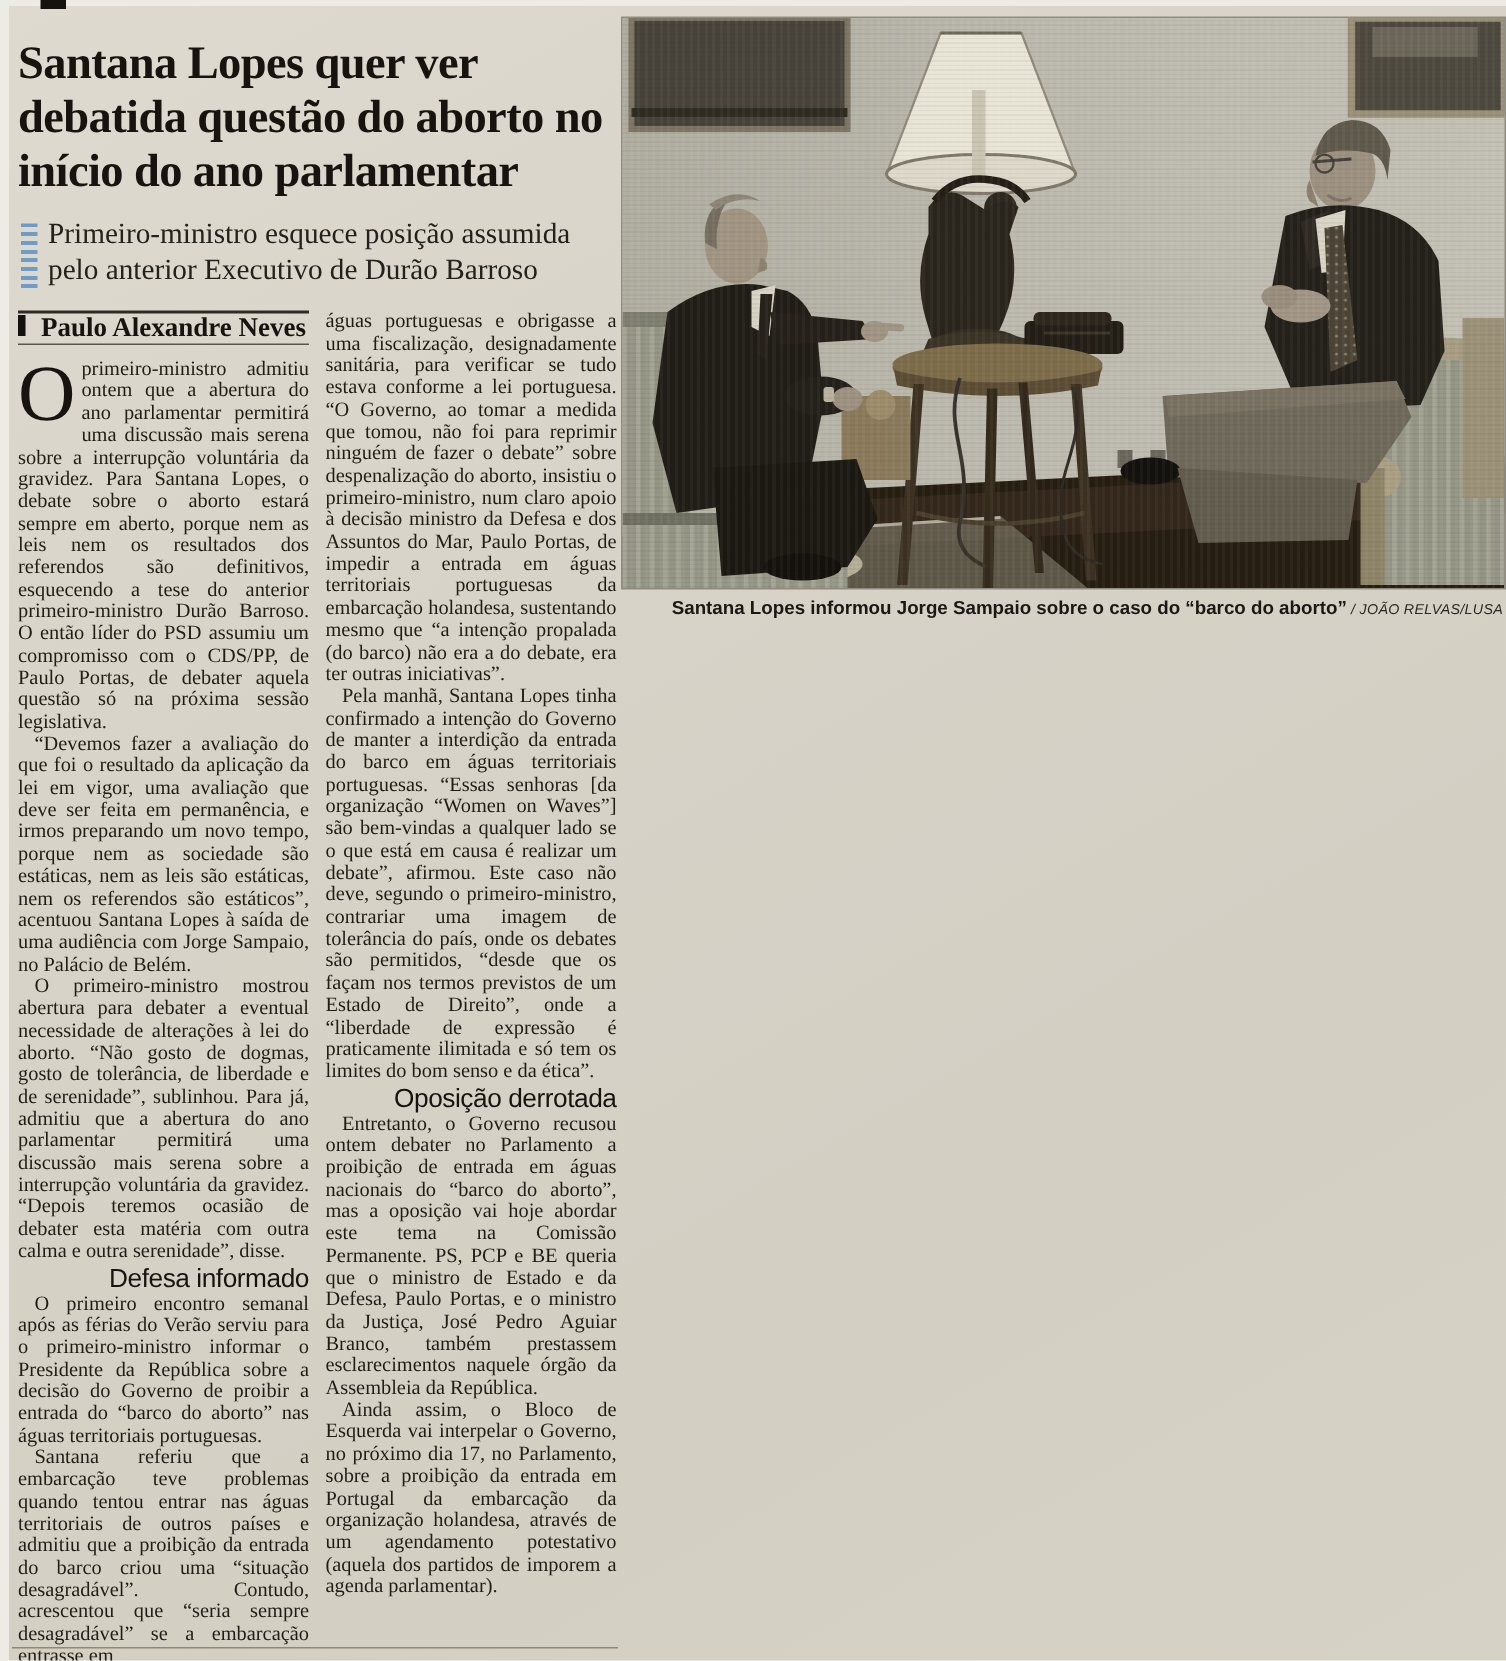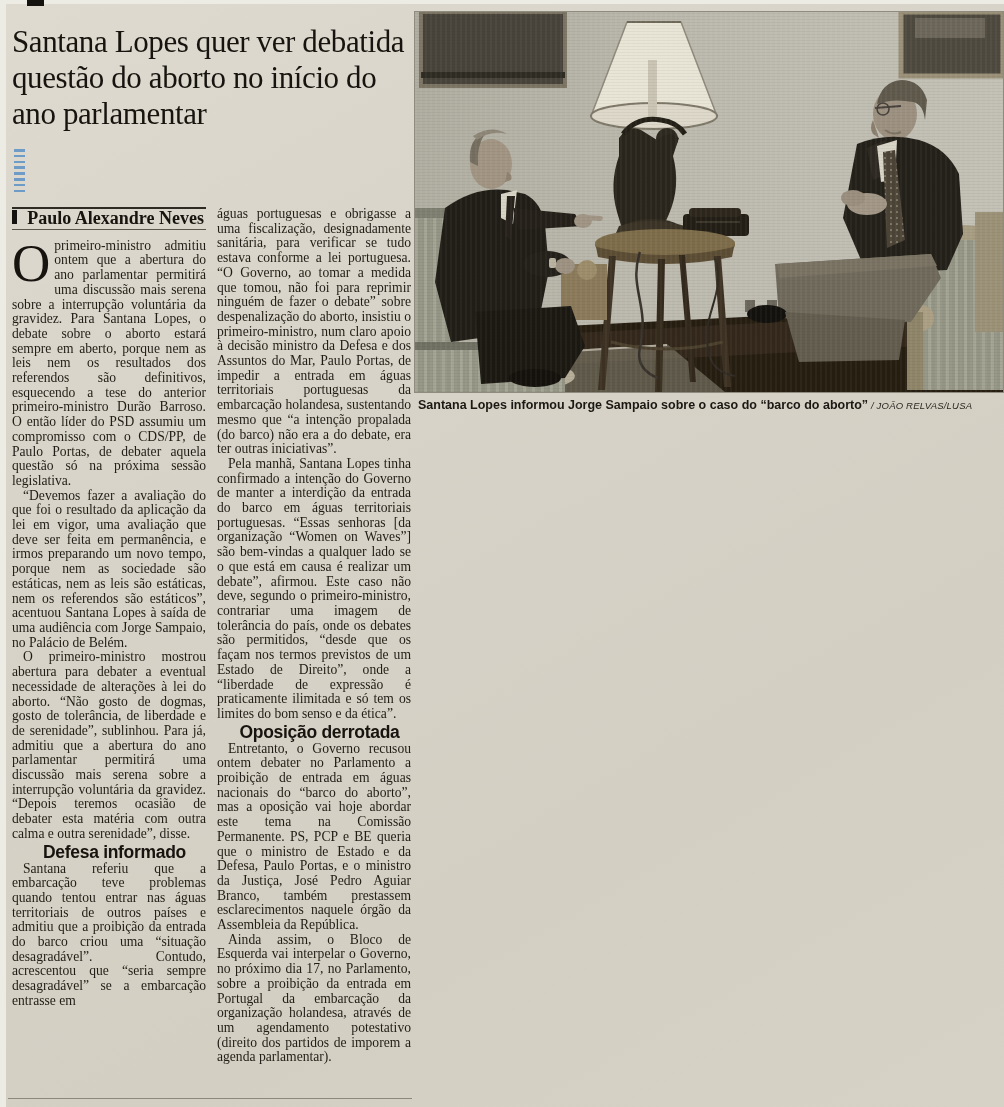--- a/index.html
+++ b/index.html
@@ -10,21 +10,21 @@
   }
   .paper{
     position:absolute;left:6px;top:4px;right:0;bottom:0;
     background:linear-gradient(150deg,#dedacf 0%,#d7d3c8 35%,#d3cfc3 70%,#d6d2c6 100%);
   }
   .corner-mark{position:absolute;left:27px;top:0;width:17px;height:6px;background:#15130f;}
 
   
   .head-block{position:absolute;left:12px;top:24px;width:402px;}
   .headline{
-    margin:0;font-weight:400;font-size:31px;line-height:36px;letter-spacing:-0.4px;
+    margin:0;font-weight:700;font-size:31px;line-height:36px;letter-spacing:-0.4px;
     color:#17140f;font-family:"Liberation Serif",serif;
   }
   .subhead-row{display:flex;margin-top:13px;align-items:flex-start;}
   .dash-marker{
     width:11px;height:46px;margin:4px 7px 0 2px;flex:none;
     background:repeating-linear-gradient(to bottom,#6f9cc7 0 2.6px,rgba(0,0,0,0) 2.6px 5.8px);
   }
   .subhead{
     margin:0;font-weight:400;font-size:19.5px;line-height:23.5px;color:#23211b;
     font-family:"Liberation Serif",serif;width:378px;
@@ -39,75 +39,77 @@
     position:relative;border-top:2px solid #2e2b24;border-bottom:1px solid #5b564b;
     padding:2px 2px 3px 8px;margin-bottom:9px;text-align:right;
     font-weight:700;font-size:18px;color:#17140f;
   }
   .byline-tab{position:absolute;left:0;top:1px;width:5px;height:14px;background:#14120e;}
   .dropcap{
     float:left;font-weight:400;font-size:53px;line-height:42px;
     padding:3px 4px 0 0;color:#17140f;
   }
   .crosshead{
-    font-family:"Liberation Sans",sans-serif;font-weight:700;font-size:17.5px;line-height:20px;
-    letter-spacing:-0.3px;text-align:center;margin:8px 2px 4px 0;color:#17140f;text-indent:0;
+    font-family:"Liberation Sans",sans-serif;font-weight:400;font-size:17.5px;line-height:20px;
+    letter-spacing:-0.3px;text-align:right;margin:8px 2px 4px 0;color:#17140f;text-indent:0;
   }
   .bottom-rule{position:absolute;left:8px;top:1098px;width:404px;height:1px;background:#8d8879;}
 
   
   .photo{
     position:absolute;left:415px;top:12px;width:588px;height:380px;
     background:#b7b4aa;outline:1px solid #8f8b7e;
   }
   .photo svg{display:block;width:100%;height:100%;}
   .grain{
     position:absolute;inset:0;pointer-events:none;
     background:
       repeating-linear-gradient(0deg,rgba(40,35,25,.05) 0 1px,rgba(0,0,0,0) 1px 3px),
       repeating-linear-gradient(90deg,rgba(255,255,250,.04) 0 2px,rgba(0,0,0,0) 2px 5px);
   }
   .caption{
     position:absolute;left:418px;top:397px;width:584px;
     font-family:"Liberation Sans",sans-serif;font-weight:700;
-    font-size:12.5px;line-height:16px;color:#1b1813;
+    font-size:12.5px;line-height:16px;color:#1b1813;text-align:right;
   }
   .credit{font-weight:400;font-style:italic;font-size:9.5px;color:#2c2822;letter-spacing:.2px;}
 </style>
 </head>
 <body>
 
 <div class="paper"></div>
 <div class="corner-mark"></div>
 
 <div class="head-block">
   <h1 class="headline">Santana Lopes quer ver debatida questão do aborto no início do ano parlamentar</h1>
   <div class="subhead-row">
     <div class="dash-marker"></div>
+    <h2 class="subhead">Primeiro-ministro esquece posição assumida pelo anterior Executivo de Durão Barroso</h2>
   </div>
 </div>
 
 <div class="cols">
   <div class="col">
     <div class="byline">
       <span class="byline-tab"></span>
       <span>Paulo Alexandre Neves</span>
     </div>
     <p class="flush"><span class="dropcap">O</span><span>primeiro-ministro admitiu ontem que a abertura do ano parlamentar permitirá uma discussão mais serena sobre a interrupção voluntária da gravidez. Para Santana Lopes, o debate sobre o aborto estará sempre em aberto, porque nem as leis nem os resultados dos referendos são definitivos, esquecendo a tese do anterior primeiro-ministro Durão Barroso. O então líder do PSD assumiu um compromisso com o CDS/PP, de Paulo Portas, de debater aquela questão só na próxima sessão legislativa.</span></p>
     <p>“Devemos fazer a avaliação do que foi o resultado da aplicação da lei em vigor, uma avaliação que deve ser feita em permanência, e irmos preparando um novo tempo, porque nem as sociedade são estáticas, nem as leis são estáticas, nem os referendos são estáticos”, acentuou Santana Lopes à saída de uma audiência com Jorge Sampaio, no Palácio de Belém.</p>
     <p>O primeiro-ministro mostrou abertura para debater a eventual necessidade de alterações à lei do aborto. “Não gosto de dogmas, gosto de tolerância, de liberdade e de serenidade”, sublinhou. Para já, admitiu que a abertura do ano parlamentar permitirá uma discussão mais serena sobre a interrupção voluntária da gravidez. “Depois teremos ocasião de debater esta matéria com outra calma e outra serenidade”, disse.</p>
     <p class="crosshead">Defesa informado</p>
+    <p>O primeiro encontro semanal após as férias do Verão serviu para o primeiro-ministro informar o Presidente da República sobre a decisão do Governo de proibir a entrada do “barco do aborto” nas águas territoriais portuguesas.</p>
     <p>Santana referiu que a embarcação teve problemas quando tentou entrar nas águas territoriais de outros países e admitiu que a proibição da entrada do barco criou uma “situação desagradável”. Contudo, acrescentou que “seria sempre desagradável” se a embarcação entrasse em</p>
   </div>
   <div class="col">
     <p class="flush">águas portuguesas e obrigasse a uma fiscalização, designadamente sanitária, para verificar se tudo estava conforme a lei portuguesa. “O Governo, ao tomar a medida que tomou, não foi para reprimir ninguém de fazer o debate” sobre despenalização do aborto, insistiu o primeiro-ministro, num claro apoio à decisão ministro da Defesa e dos Assuntos do Mar, Paulo Portas, de impedir a entrada em águas territoriais portuguesas da embarcação holandesa, sustentando mesmo que “a intenção propalada (do barco) não era a do debate, era ter outras iniciativas”.</p>
     <p>Pela manhã, Santana Lopes tinha confirmado a intenção do Governo de manter a interdição da entrada do barco em águas territoriais portuguesas. “Essas senhoras [da organização “Women on Waves”] são bem-vindas a qualquer lado se o que está em causa é realizar um debate”, afirmou. Este caso não deve, segundo o primeiro-ministro, contrariar uma imagem de tolerância do país, onde os debates são permitidos, “desde que os façam nos termos previstos de um Estado de Direito”, onde a “liberdade de expressão é praticamente ilimitada e só tem os limites do bom senso e da ética”.</p>
     <p class="crosshead">Oposição derrotada</p>
     <p>Entretanto, o Governo recusou ontem debater no Parlamento a proibição de entrada em águas nacionais do “barco do aborto”, mas a oposição vai hoje abordar este tema na Comissão Permanente. PS, PCP e BE queria que o ministro de Estado e da Defesa, Paulo Portas, e o ministro da Justiça, José Pedro Aguiar Branco, também prestassem esclarecimentos naquele órgão da Assembleia da República.</p>
-    <p>Ainda assim, o Bloco de Esquerda vai interpelar o Governo, no próximo dia 17, no Parlamento, sobre a proibição da entrada em Portugal da embarcação da organização holandesa, através de um agendamento potestativo (direito dos partidos de imporem a agenda parlamentar).</p>
+    <p>Ainda assim, o Bloco de Esquerda vai interpelar o Governo, no próximo dia 17, no Parlamento, sobre a proibição da entrada em Portugal da embarcação da organização holandesa, através de um agendamento potestativo (aquela dos partidos de imporem a agenda parlamentar).</p>
   </div>
 </div>
 <div class="bottom-rule"></div>
 
 <div class="photo">
   <svg viewBox="0 0 588 380" preserveAspectRatio="none">
     <defs>
       <linearGradient id="wall" x1="0" y1="0" x2="1" y2="0.15">
         <stop offset="0" stop-color="#aeab9f"></stop>
         <stop offset="0.5" stop-color="#bcb9ae"></stop>

